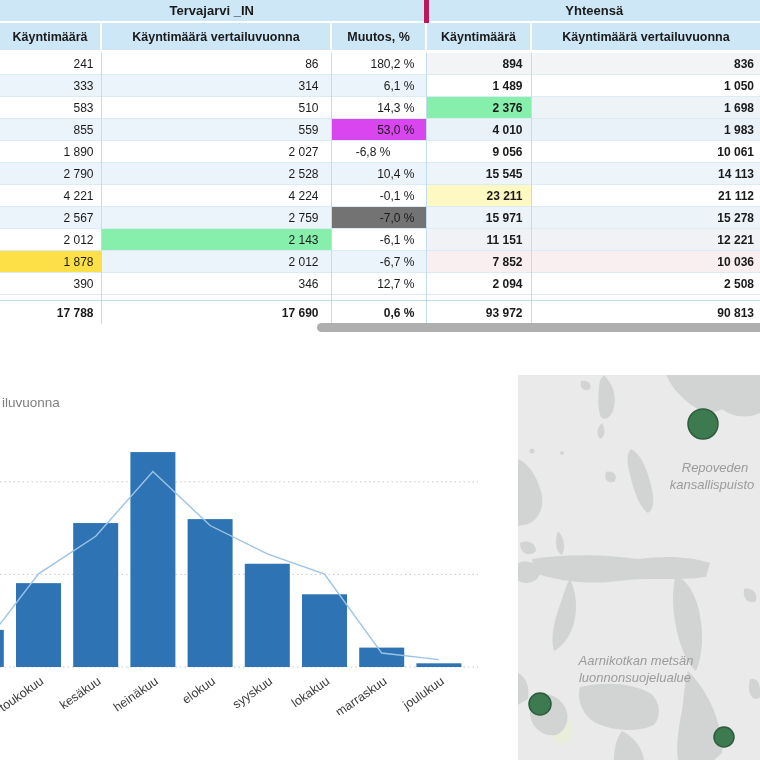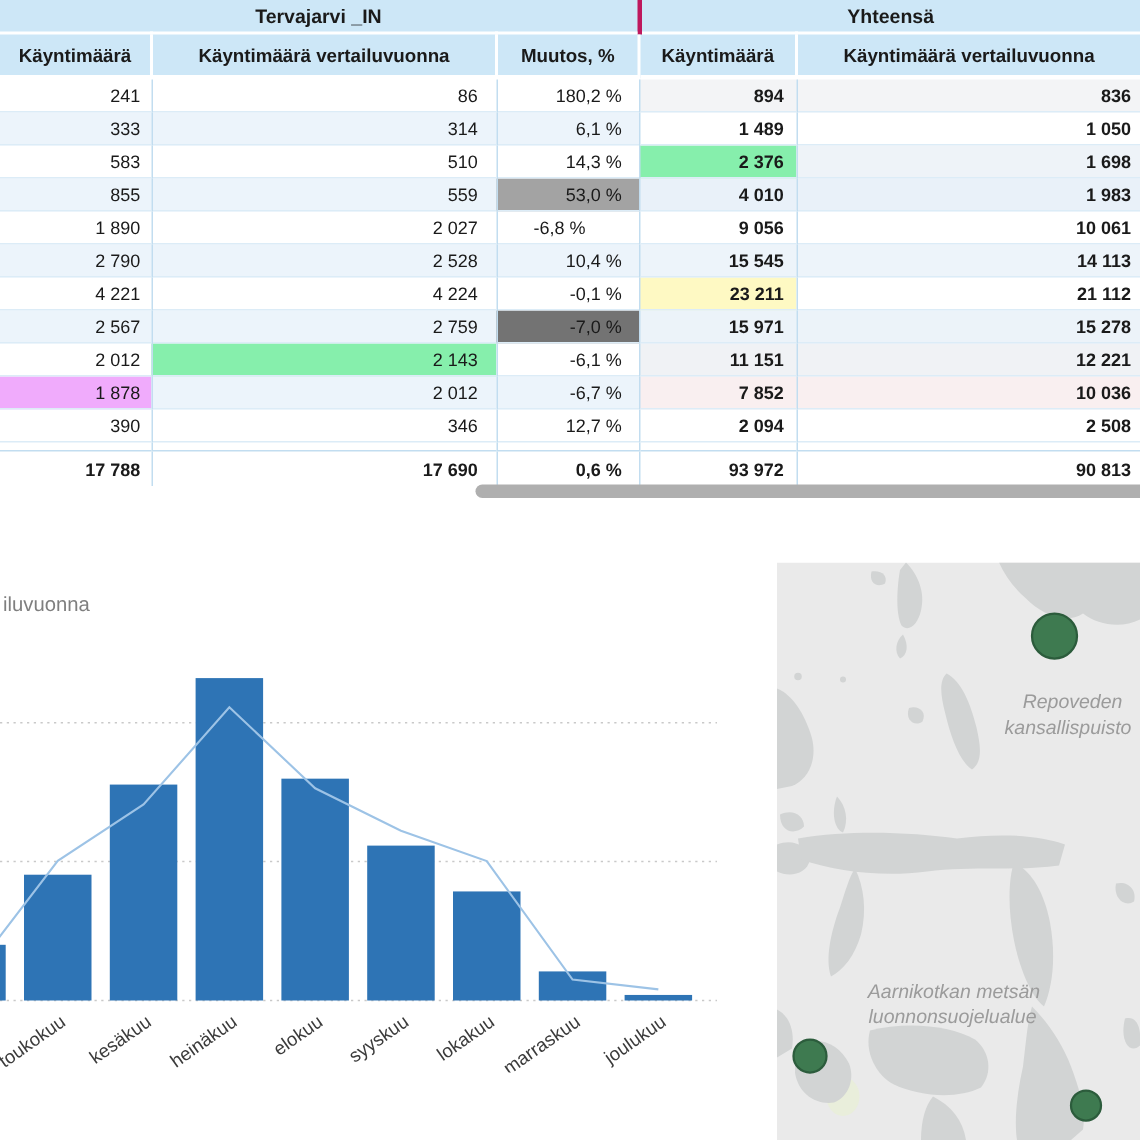--- a/index.html
+++ b/index.html
@@ -7,21 +7,21 @@
           font-family:"Liberation Sans",sans-serif;color:#1a1a1a;padding-left:40px;}
   
   table.matrix{position:absolute;left:0;top:0;width:760px;border-collapse:collapse;table-layout:fixed;}
   table.matrix col.c1{width:101px}
   table.matrix col.c2{width:230px}
   table.matrix col.c3{width:95px}
   table.matrix col.c4{width:105px}
   table.matrix col.c5{width:229px}
   .matrix th{background:var(--header-bg);font-weight:bold;padding:0;vertical-align:middle;}
   .matrix tr.group-row th{height:21px;font-size:13px;border-bottom:2px solid #fff;}
-  .matrix tr.group-row th + th{border-left:3px solid #be185d;margin-top:31px;}
+  .matrix tr.group-row th + th{border-left:5px solid #be185d;margin-top:31px;}
   .matrix tr.colhead-row th{height:27px;font-size:12.5px;text-align:center;border-bottom:3px solid #fff;}
   .matrix tr.colhead-row th + th{border-left:2px solid #fff;margin-left:44px;}
   .matrix td{height:21px;font-size:12px;text-align:right;vertical-align:middle;
              border-top:1px solid #dcecf7;padding:0 6px 0 0;white-space:nowrap;}
   .matrix td + td{border-left:1px solid var(--grid-border);}
   .matrix td.p1{padding-right:7px}
   .matrix td.p2{padding-right:12px}
   .matrix td.p3{padding-right:11px}
   .matrix td.p4{padding-right:8px;font-weight:bold;}
   .matrix td.p5{padding-right:6px;font-weight:bold;}
@@ -86,21 +86,21 @@
         <tr>
           <td class="p1" style="background: rgb(255, 255, 255);">583</td>
           <td class="p2" style="background: rgb(255, 255, 255);">510</td>
           <td class="p3" style="background: rgb(255, 255, 255);">14,3 %</td>
           <td class="p4" style="background: #86efac;">2 376</td>
           <td class="p5" style="background: rgb(238, 243, 248);">1 698</td>
         </tr>
         <tr>
           <td class="p1" style="background: rgb(236, 244, 251);">855</td>
           <td class="p2" style="background: rgb(236, 244, 251);">559</td>
-          <td class="p3" style="background: #a3a3a3;">53,0 %</td>
+          <td class="p3" style="background: #d946ef;">53,0 %</td>
           <td class="p4" style="background: rgb(233, 241, 249);">4 010</td>
           <td class="p5" style="background: rgb(233, 241, 249);">1 983</td>
         </tr>
         <tr>
           <td class="p1" style="background: rgb(255, 255, 255);">1 890</td>
           <td class="p2" style="background: rgb(255, 255, 255);">2 027</td>
           <td class="p3" style="background: rgb(255, 255, 255); text-align: center;">-6,8 %</td>
           <td class="p4" style="background: rgb(255, 255, 255);">9 056</td>
           <td class="p5" style="background: rgb(255, 255, 255);">10 061</td>
         </tr>
@@ -126,21 +126,21 @@
           <td class="p5" style="background: rgb(236, 243, 249);">15 278</td>
         </tr>
         <tr>
           <td class="p1" style="background: rgb(255, 255, 255);">2 012</td>
           <td class="p2" style="background: #86efac;">2 143</td>
           <td class="p3" style="background: rgb(255, 255, 255);">-6,1 %</td>
           <td class="p4" style="background: rgb(240, 242, 245);">11 151</td>
           <td class="p5" style="background: rgb(240, 242, 245);">12 221</td>
         </tr>
         <tr>
-          <td class="p1" style="background: #f0abfc;">1 878</td>
+          <td class="p1" style="background: #fde047;">1 878</td>
           <td class="p2" style="background: rgb(236, 244, 251);">2 012</td>
           <td class="p3" style="background: rgb(236, 244, 251);">-6,7 %</td>
           <td class="p4" style="background: rgb(249, 239, 240);">7 852</td>
           <td class="p5" style="background: rgb(249, 239, 240);">10 036</td>
         </tr>
         <tr>
           <td class="p1" style="background: rgb(255, 255, 255);">390</td>
           <td class="p2" style="background: rgb(255, 255, 255);">346</td>
           <td class="p3" style="background: rgb(255, 255, 255);">12,7 %</td>
           <td class="p4" style="background: rgb(255, 255, 255);">2 094</td>

